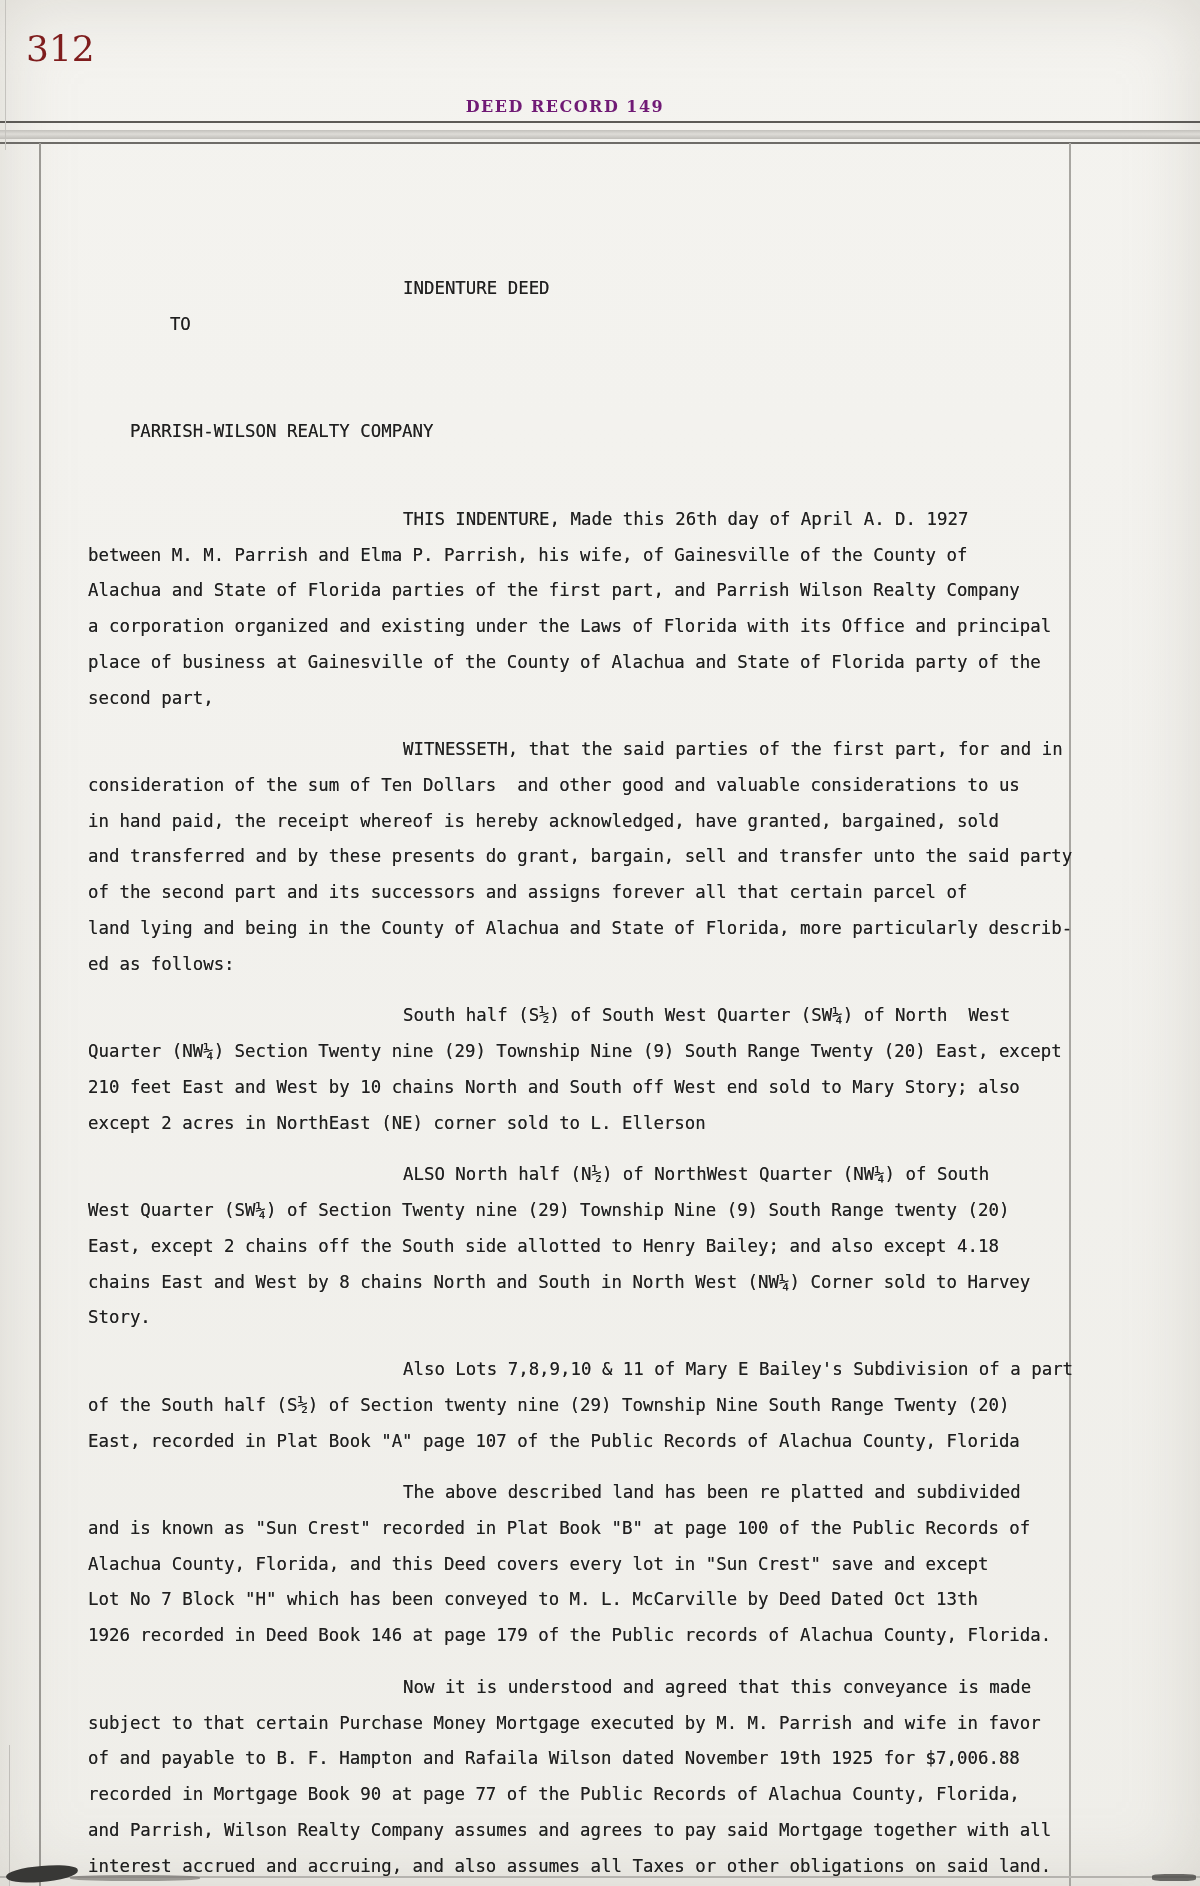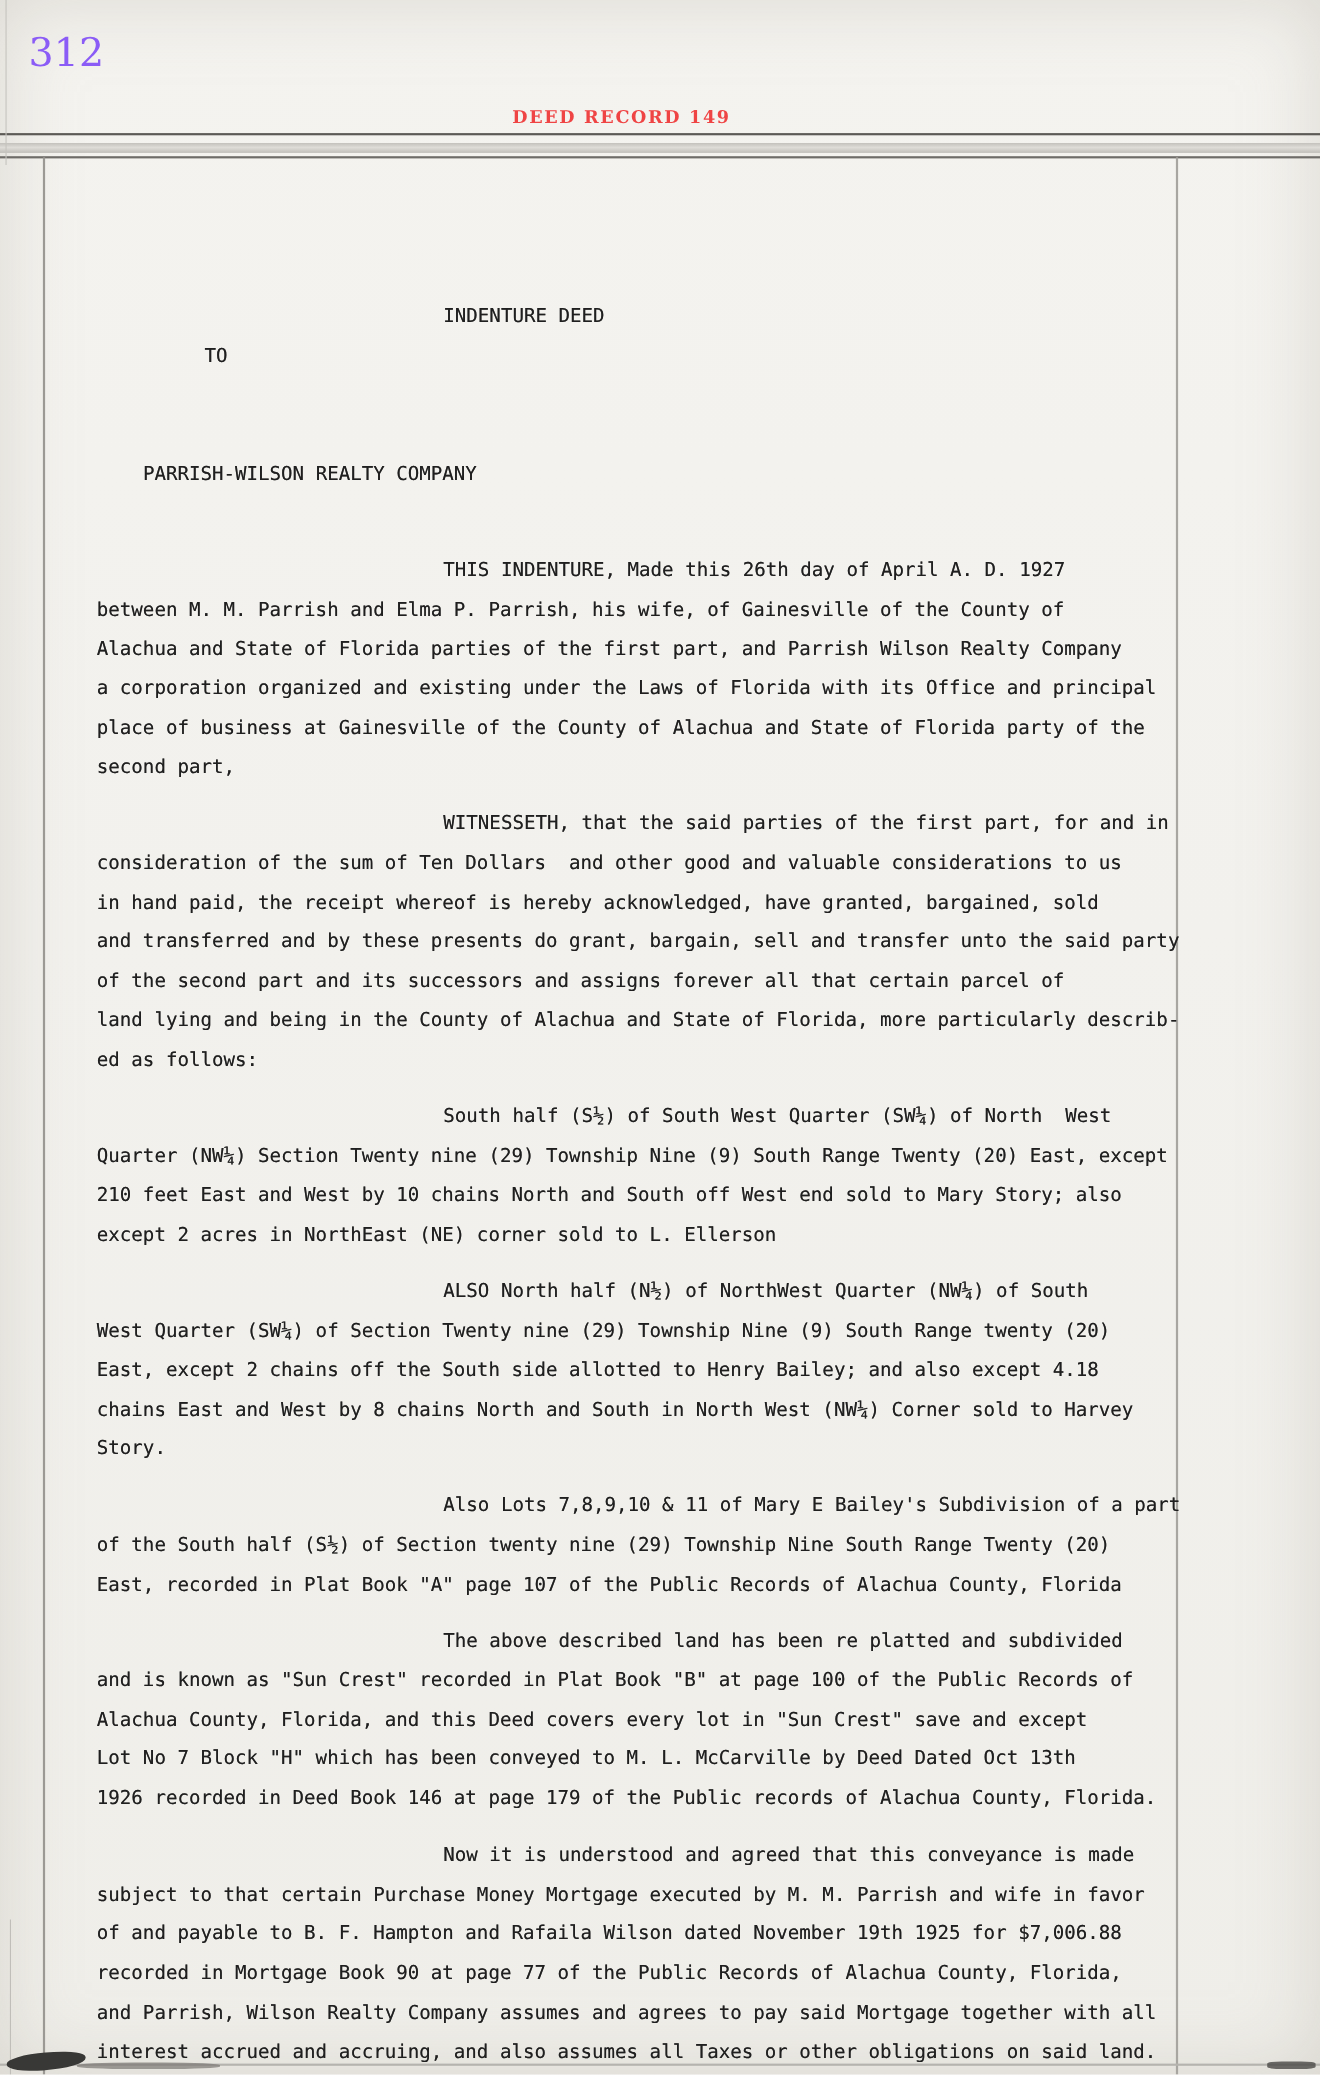--- a/index.html
+++ b/index.html
@@ -9,26 +9,26 @@
     font-family:"DejaVu Sans Mono", monospace;
   }
   .scan-vignette{
     position:absolute;left:0;top:0;width:1200px;height:1886px;
     box-shadow:inset 0 0 70px rgba(176,170,158,0.35);
     pointer-events:none;
   }
   
   .page-number{
     position:absolute;left:26px;top:28px;
-    font-family:"DejaVu Serif", serif;font-size:36px;color:#8b5cf6;
+    font-family:"DejaVu Serif", serif;font-size:36px;color:#7f1d1d;
   }
   .record-header{
     position:absolute;left:0;top:97px;width:1130px;text-align:center;
     font-family:"DejaVu Serif", serif;font-size:16px;font-weight:bold;
-    letter-spacing:1.5px;color:#ef4444;
+    letter-spacing:1.5px;color:#701a75;
   }
   
   .hrule-1{position:absolute;left:0;top:121px;width:1200px;height:2px;background:#5c5a56;}
   .hrule-band{position:absolute;left:0;top:130px;width:1200px;height:9px;
     background:linear-gradient(180deg,#c3c1bc 0%,#dedcd7 45%,#c0beb9 100%);}
   .hrule-2{position:absolute;left:0;top:142px;width:1200px;height:2px;background:#6e6c68;}
   .vrule-left{position:absolute;left:39px;top:143px;width:2px;height:1743px;background:#9b9994;}
   .vrule-right{position:absolute;left:1069px;top:143px;width:2px;height:1743px;background:#a8a6a1;}
   .edge-left-top{position:absolute;left:5px;top:0;width:1px;height:150px;background:#c5c3be;}
   .edge-left-bottom{position:absolute;left:9px;top:1745px;width:1px;height:141px;background:#c0beb9;}
@@ -41,21 +41,21 @@
   .bottom-right-mark{position:absolute;left:1152px;top:1874px;width:44px;height:7px;background:#4a4846;
     border-radius:30%;opacity:.8;}
   
   .deed-content{
     position:absolute;left:88px;top:200px;width:1040px;
     font-size:17.4px;line-height:35.74px;white-space:pre;color:#1f1f1f;
     text-shadow:0 0 0.6px rgba(25,25,25,0.65);
   }
   .line{position:relative;height:35.74px;}
   .indent{padding-left:315px;margin-top:16px;}
-  .to-offset{margin-left:56px;}
+  .to-offset{margin-left:40px;}
   .col-title{position:absolute;left:315px;top:0;}
 </style>
 </head>
 <body>
 
 <div class="scan-vignette"></div>
 
 <div class="page-number">312</div>
 <div class="record-header">DEED RECORD 149</div>
 

